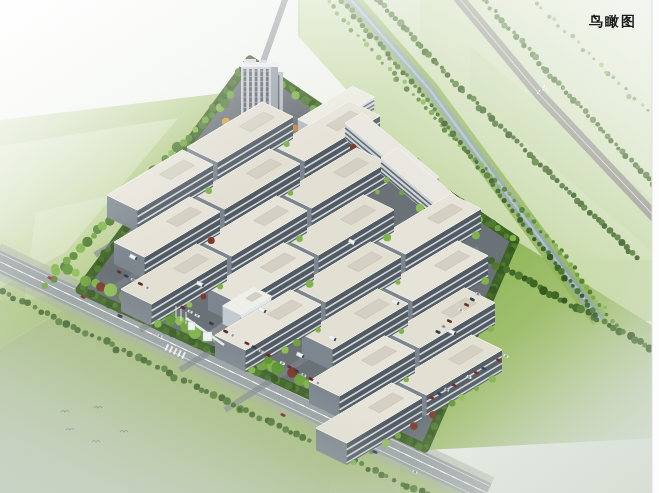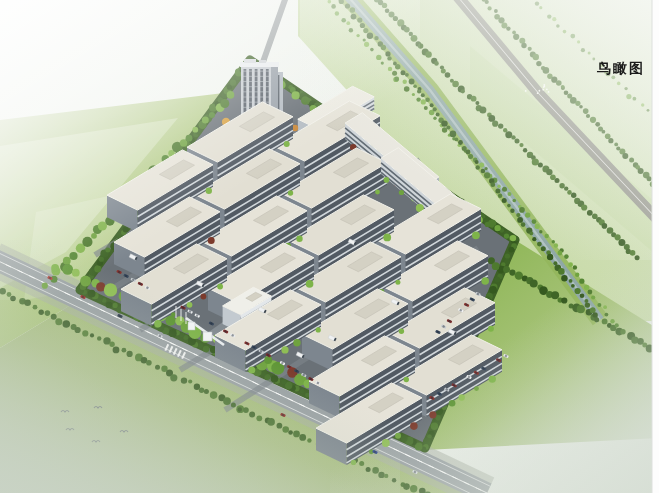--- a/index.html
+++ b/index.html
@@ -1,20 +1,20 @@
 <!DOCTYPE html>
 <html><head>
 <meta charset="utf-8">
 <style>
   html,body{margin:0;padding:0;background:#ffffff;}
   #stage{position:relative;width:659px;height:493px;overflow:hidden;
          background:#f2f5f0;font-family:"DejaVu Sans","Liberation Sans",sans-serif;}
   #scene-svg{position:absolute;left:0;top:0;}
-  #view-label{position:absolute;top:13px;right:14px;font-size:14px;font-weight:bold;
-              letter-spacing:2px;color:#1b1b1b;user-select:none;margin-top:47px;}
+  #view-label{position:absolute;top:13px;right:22px;font-size:14px;font-weight:bold;
+              letter-spacing:2px;color:#1b1b1b;user-select:none;}
 </style>
 </head>
 <body>
 
 <div id="stage">
   <svg id="scene-svg" width="659" height="493" viewBox="0 0 659 493">
       <defs>
         <linearGradient id="gBase" x1="0" y1="0" x2="1" y2="1">
           <stop offset="0" stop-color="#f3f6f1" stop-opacity="1"></stop>
           <stop offset="1" stop-color="#e7ece5" stop-opacity="1"></stop>

